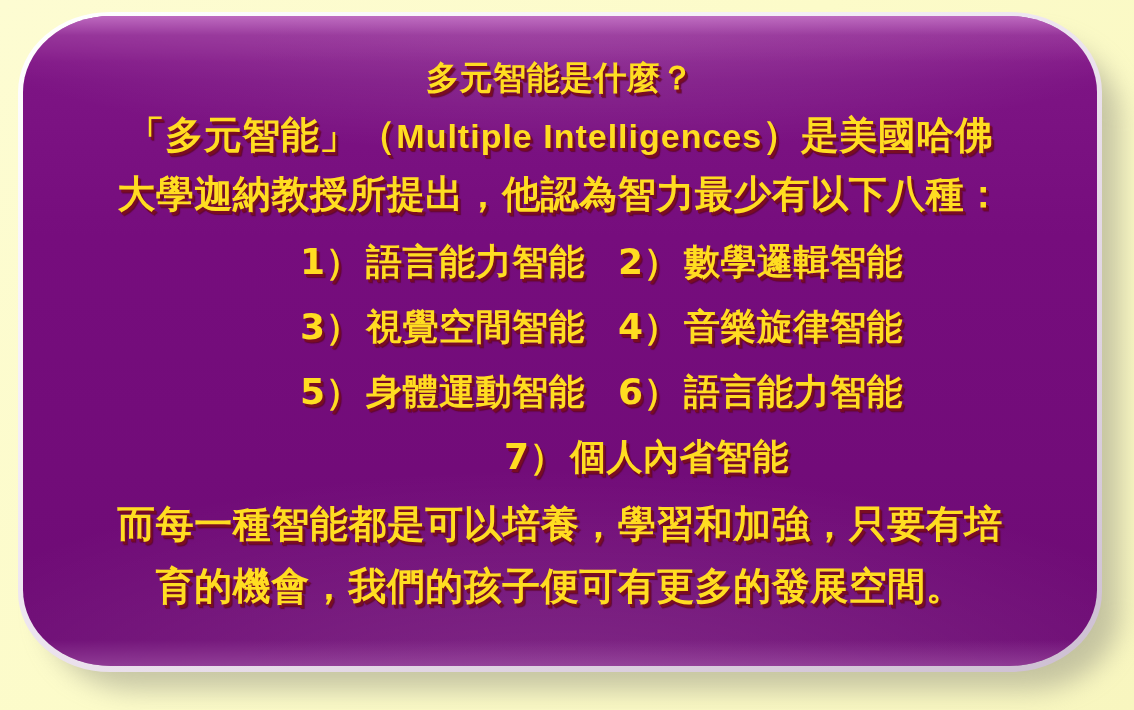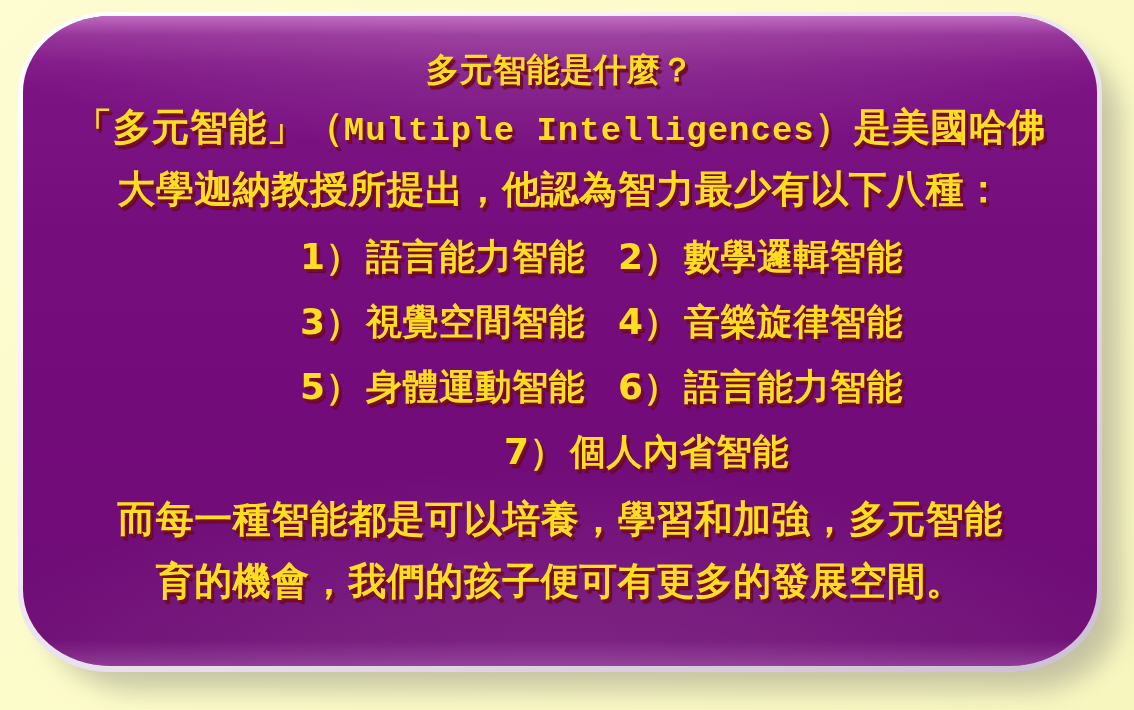--- a/index.html
+++ b/index.html
@@ -77,21 +77,21 @@
     bottom: 0;
     right: 0;
     height: 26px;
     background: linear-gradient(0deg, rgba(170,95,175,0.5) 0%, rgba(120,20,126,0) 100%);
     pointer-events: none;
   }
 
   .content {
     position: absolute;
     left: 0;
-    top: 0;
+    top: 8px;
     width: 1074px;
     height: 650px;
     box-sizing: border-box;
     padding: 34px 28px 0 28px;
   }
 
   .txt {
     color: #ffdd21;
     font-weight: bold;
     text-shadow: 2px 3px 0 #7a0c22, 3px 4px 1px rgba(90,6,30,0.75);
@@ -107,21 +107,21 @@
   }
 
   .line-body {
     text-align: center;
     font-size: 38px;
     line-height: 58px;
     margin: 0;
   }
 
   .mono {
-    font-family: Liberation Mono, monospace;
+    font-family: Liberation Sans, sans-serif;
     font-size: 34px;
     letter-spacing: 1px;
   }
 
   .list {
     margin: 6px 0 4px 0;
     padding: 0;
     list-style: none;
   }
   .list-row {
@@ -187,18 +187,18 @@
           <span class="txt item col-left"><span class="num">5）</span><span>身體運動智能</span></span>
           <span class="txt item col-right"><span class="num">6）</span><span>語言能力智能</span></span>
         </li>
 
         <li class="list-row">
           <span class="txt item col-left"><span class="num">7）</span><span>個人內省智能</span></span>
         </li>
 
       </ul>
 
-      <p class="txt line-close">而每一種智能都是可以培養，學習和加強，多元智能</p>
+      <p class="txt line-close">而每一種智能都是可以培養，學習和加強，只要有培</p>
       <p class="txt line-close">育的機會，我們的孩子便可有更多的發展空間。</p>
 
     </div>
   </div>
 </div>
 
 </body></html>

